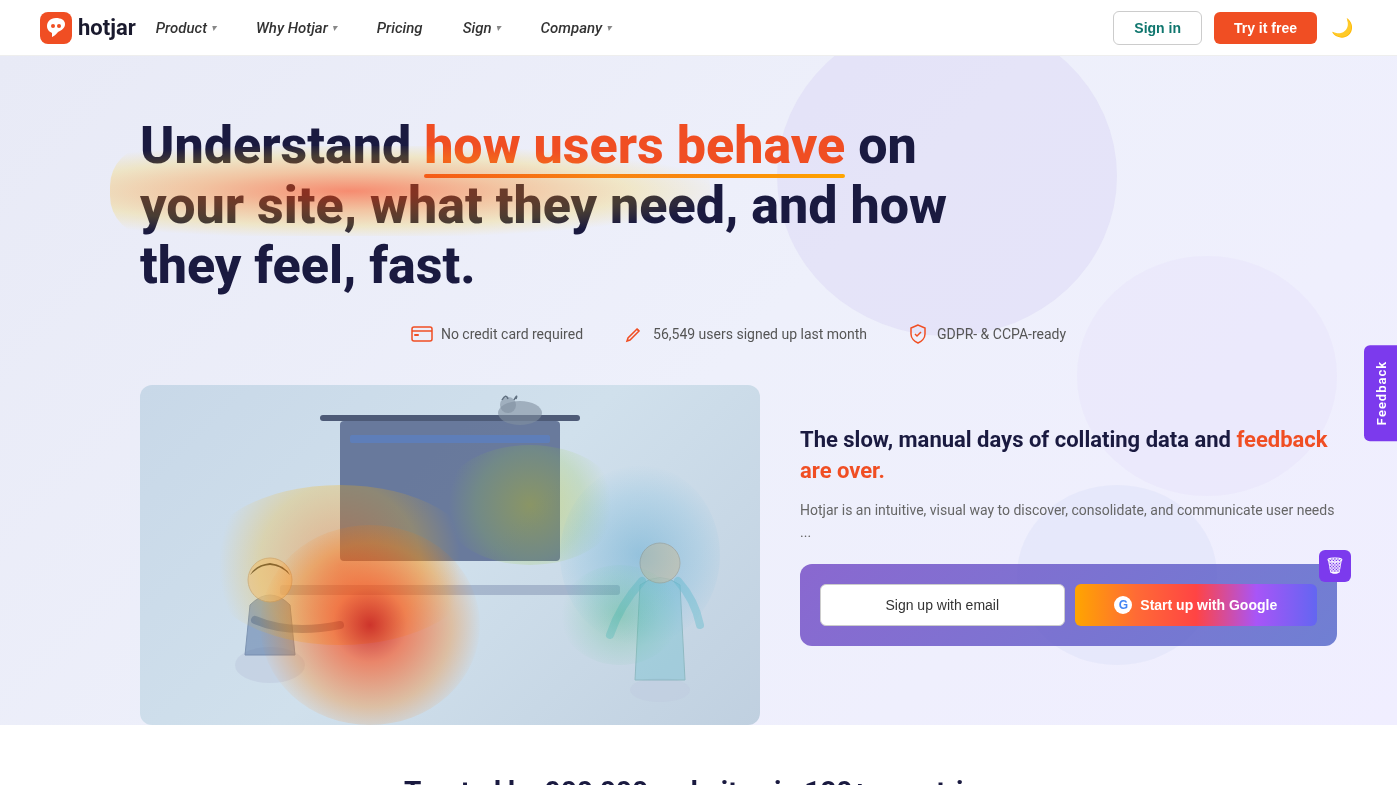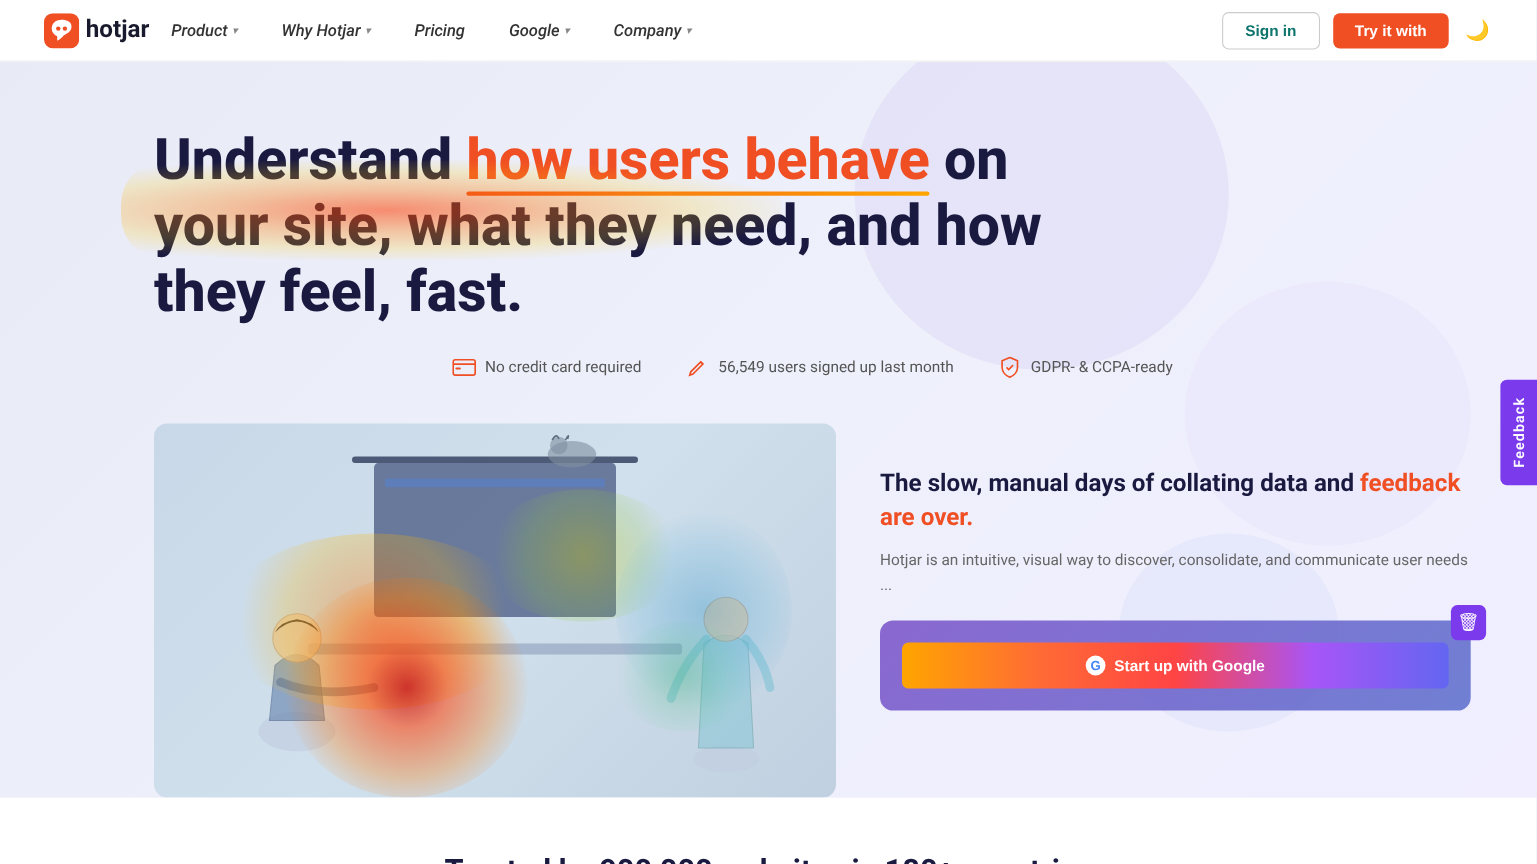--- a/index.html
+++ b/index.html
@@ -391,32 +391,32 @@
       <span class="chevron">▾</span>
     </a>
     <a class="nav-item" href="#">
       <span>Why Hotjar</span>
       <span class="chevron">▾</span>
     </a>
     <a class="nav-item" href="#">
       <span>Pricing</span>
     </a>
     <a class="nav-item" href="#">
-      <span>Google</span>
+      <span>Sign</span>
       <span class="chevron">▾</span>
     </a>
     <a class="nav-item" href="#">
       <span>Company</span>
       <span class="chevron">▾</span>
     </a>
   </div>
 
   <div class="nav-actions">
     <button class="btn-signin">Sign in</button>
-    <button class="btn-try">Try it with</button>
+    <button class="btn-try">Try it free</button>
     <div class="dark-mode-icon">🌙</div>
   </div>
 </nav>
 
 <section class="hero">
   <div class="blob blob-1"></div>
   <div class="blob blob-2"></div>
   <div class="blob blob-3"></div>
 
   <div class="hero-content">
@@ -504,20 +504,21 @@
       </div>
 
       <div class="hero-right">
         <h2 class="hero-subtitle">
           The slow, manual days of collating data and <span class="text-orange">feedback are over.</span>
         </h2>
         <p class="hero-desc">Hotjar is an intuitive, visual way to discover, consolidate, and communicate user needs ...</p>
 
         <div class="cta-card">
           <div class="cta-buttons">
+            <button class="btn-email">Sign up with email</button>
             <button class="btn-google">
               <div class="g-icon">G</div>
               <span>Start up with Google</span>
             </button>
           </div>
           <div class="delete-btn">🗑</div>
         </div>
       </div>
     </div>
   </div>

